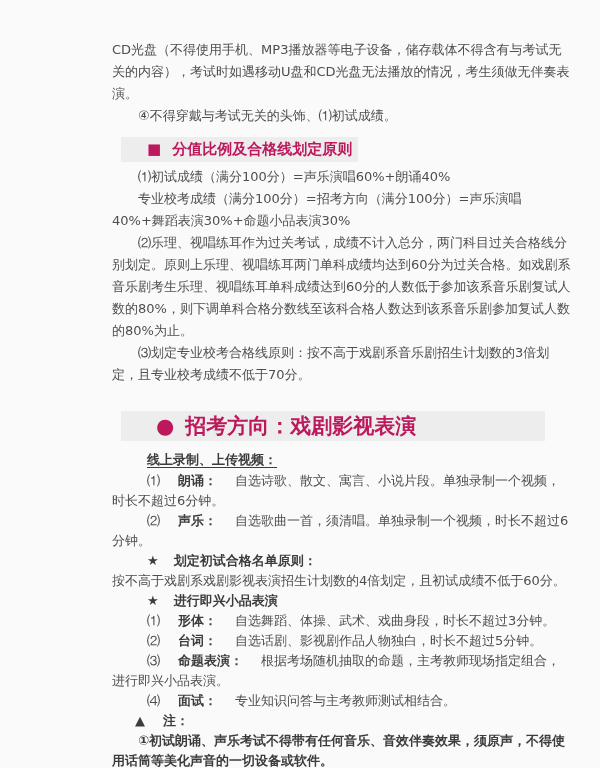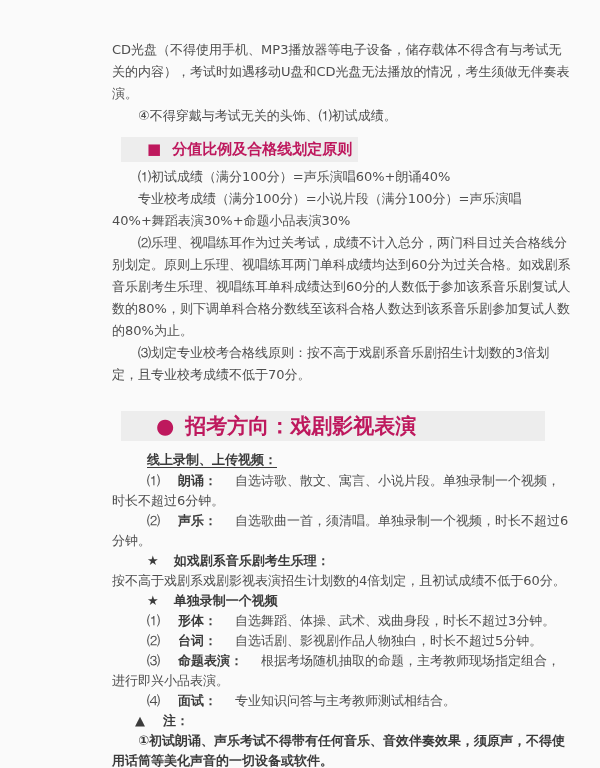--- a/index.html
+++ b/index.html
@@ -64,37 +64,37 @@
 <div class="page">
 
   <p>CD光盘（不得使用手机、MP3播放器等电子设备，储存载体不得含有与考试无关的内容），考试时如遇移动U盘和CD光盘无法播放的情况，考生须做无伴奏表演。</p>
   <p class="ind">④不得穿戴与考试无关的头饰、⑴初试成绩。</p>
 
   <div class="hbar bar-score">
     <span class="hbullet">■</span><span>分值比例及合格线划定原则：</span>
   </div>
 
   <p class="ind">⑴初试成绩（满分100分）=声乐演唱60%+朗诵40%</p>
-  <p class="ind">专业校考成绩（满分100分）=小说片段（满分100分）=声乐演唱40%+舞蹈表演30%+命题小品表演30%</p>
+  <p class="ind">专业校考成绩（满分100分）=招考方向（满分100分）=声乐演唱40%+舞蹈表演30%+命题小品表演30%</p>
   <p class="ind">⑵乐理、视唱练耳作为过关考试，成绩不计入总分，两门科目过关合格线分别划定。原则上乐理、视唱练耳两门单科成绩均达到60分为过关合格。如戏剧系音乐剧考生乐理、视唱练耳单科成绩达到60分的人数低于参加该系音乐剧复试人数的80%，则下调单科合格分数线至该科合格人数达到该系音乐剧参加复试人数的80%为止。</p>
   <p class="ind">⑶划定专业校考合格线原则：按不高于戏剧系音乐剧招生计划数的3倍划定，且专业校考成绩不低于70分。</p>
 
   <div class="hbar bar-direction">
     <span class="hbullet">●</span><span>招考方向：戏剧影视表演</span>
   </div>
 
 
   <p class="subtitle lh20"><span class="und">线上录制、上传视频：</span></p>
 
   <p class="ind lh20"><span>⑴</span><b>朗诵：</b><span>自选诗歌、散文、寓言、小说片段。单独录制一个视频，时长不超过6分钟。</span></p>
   <p class="ind lh20"><span>⑵</span><b>声乐：</b><span>自选歌曲一首，须清唱。单独录制一个视频，时长不超过6分钟。</span></p>
 
-  <p class="star-line lh20"><span class="star-glyph">★</span><span>如戏剧系音乐剧考生乐理：</span></p>
+  <p class="star-line lh20"><span class="star-glyph">★</span><span>划定初试合格名单原则：</span></p>
   <p class="lh20">按不高于戏剧系戏剧影视表演招生计划数的4倍划定，且初试成绩不低于60分。</p>
-  <p class="star-line lh20"><span class="star-glyph">★</span><span>单独录制一个视频</span></p>
+  <p class="star-line lh20"><span class="star-glyph">★</span><span>进行即兴小品表演</span></p>
 
 
   <p class="ind lh20"><span>⑴</span><b>形体：</b><span>自选舞蹈、体操、武术、戏曲身段，时长不超过3分钟。</span></p>
   <p class="ind lh20"><span>⑵</span><b>台词：</b><span>自选话剧、影视剧作品人物独白，时长不超过5分钟。</span></p>
   <p class="ind lh20"><span>⑶</span><b>命题表演：</b><span>根据考场随机抽取的命题，主考教师现场指定组合，进行即兴小品表演。</span></p>
   <p class="ind lh20"><span>⑷</span><b>面试：</b><span>专业知识问答与主考教师测试相结合。</span></p>
 
   <p class="note-head lh20"><span>▲</span><span>注：</span></p>
   <p class="note-item lh20">①初试朗诵、声乐考试不得带有任何音乐、音效伴奏效果，须原声，不得使用话筒等美化声音的一切设备或软件。</p>
 

